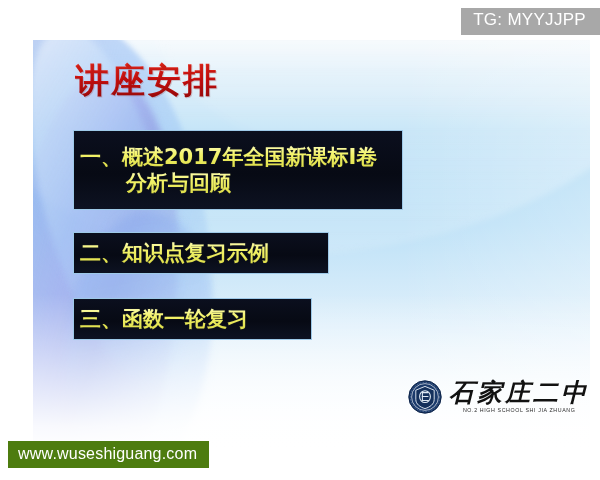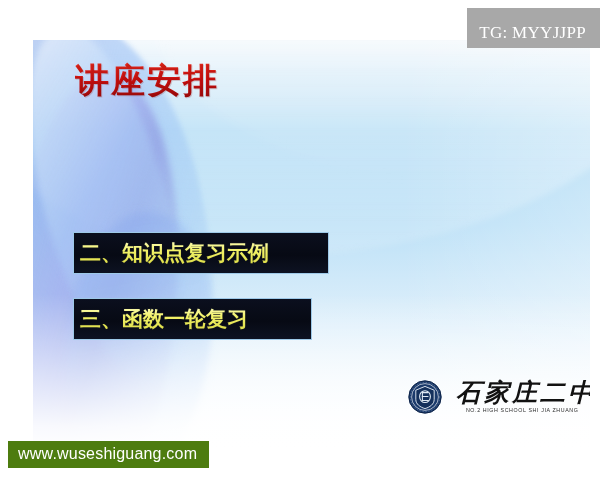--- a/index.html
+++ b/index.html
@@ -228,43 +228,41 @@
     line-height: 1;
   }
   #logo-name {
     font-family: "DejaVu Sans", "Liberation Sans", sans-serif;
     font-size: 25px;
     font-weight: bold;
     font-style: italic;
     color: #111111;
     letter-spacing: 3px;
     white-space: nowrap;
-    margin-left: 7px;
   }
   #logo-subtitle {
     margin-top: 3px;
     font-size: 5.2px;
     letter-spacing: 0.6px;
     color: #2a2a2a;
     white-space: nowrap;
     transform: scaleX(1.02);
   }
 
   
   #tg-watermark {
     position: absolute;
     right: 0;
     top: 8px;
-    padding: 15px 14px 5px 12px;
+    padding: 2px 14px 5px 12px;
     background: #a8a8a8;
     color: #ffffff;
     font-size: 17px;
     letter-spacing: 0.3px;
     white-space: nowrap;
-    font-family: Liberation Serif, serif;
   }
   #site-watermark {
     position: absolute;
     left: 8px;
     bottom: 12px;
     padding: 4px 12px 5px 10px;
     background: #4d7c0f;
     color: #ffffff;
     font-size: 16px;
     letter-spacing: 0.2px;
@@ -282,20 +280,24 @@
     <div class="swoosh-top2"></div>
     <div class="ribbon-a"></div>
     <div class="ribbon-b"></div>
     <div class="ribbon-c"></div>
     <div class="ribbon-d"></div>
     <div class="veil-right"></div>
     <div class="veil-bottom"></div>
 
     <div id="slide-title">讲座安排</div>
 
+    <div class="agenda-box" id="agenda-box-1">
+      <div class="agenda-line line-1">一、概述2017年全国新课标Ⅰ卷</div>
+      <div class="agenda-line line-2">分析与回顾</div>
+    </div>
 
     <div class="agenda-box" id="agenda-box-3">
       <div class="agenda-line">三、函数一轮复习</div>
     </div>
 
     <div class="agenda-box" id="agenda-box-2">
       <div class="agenda-line">二、知识点复习示例</div>
     </div>
 
     <div id="school-logo">

